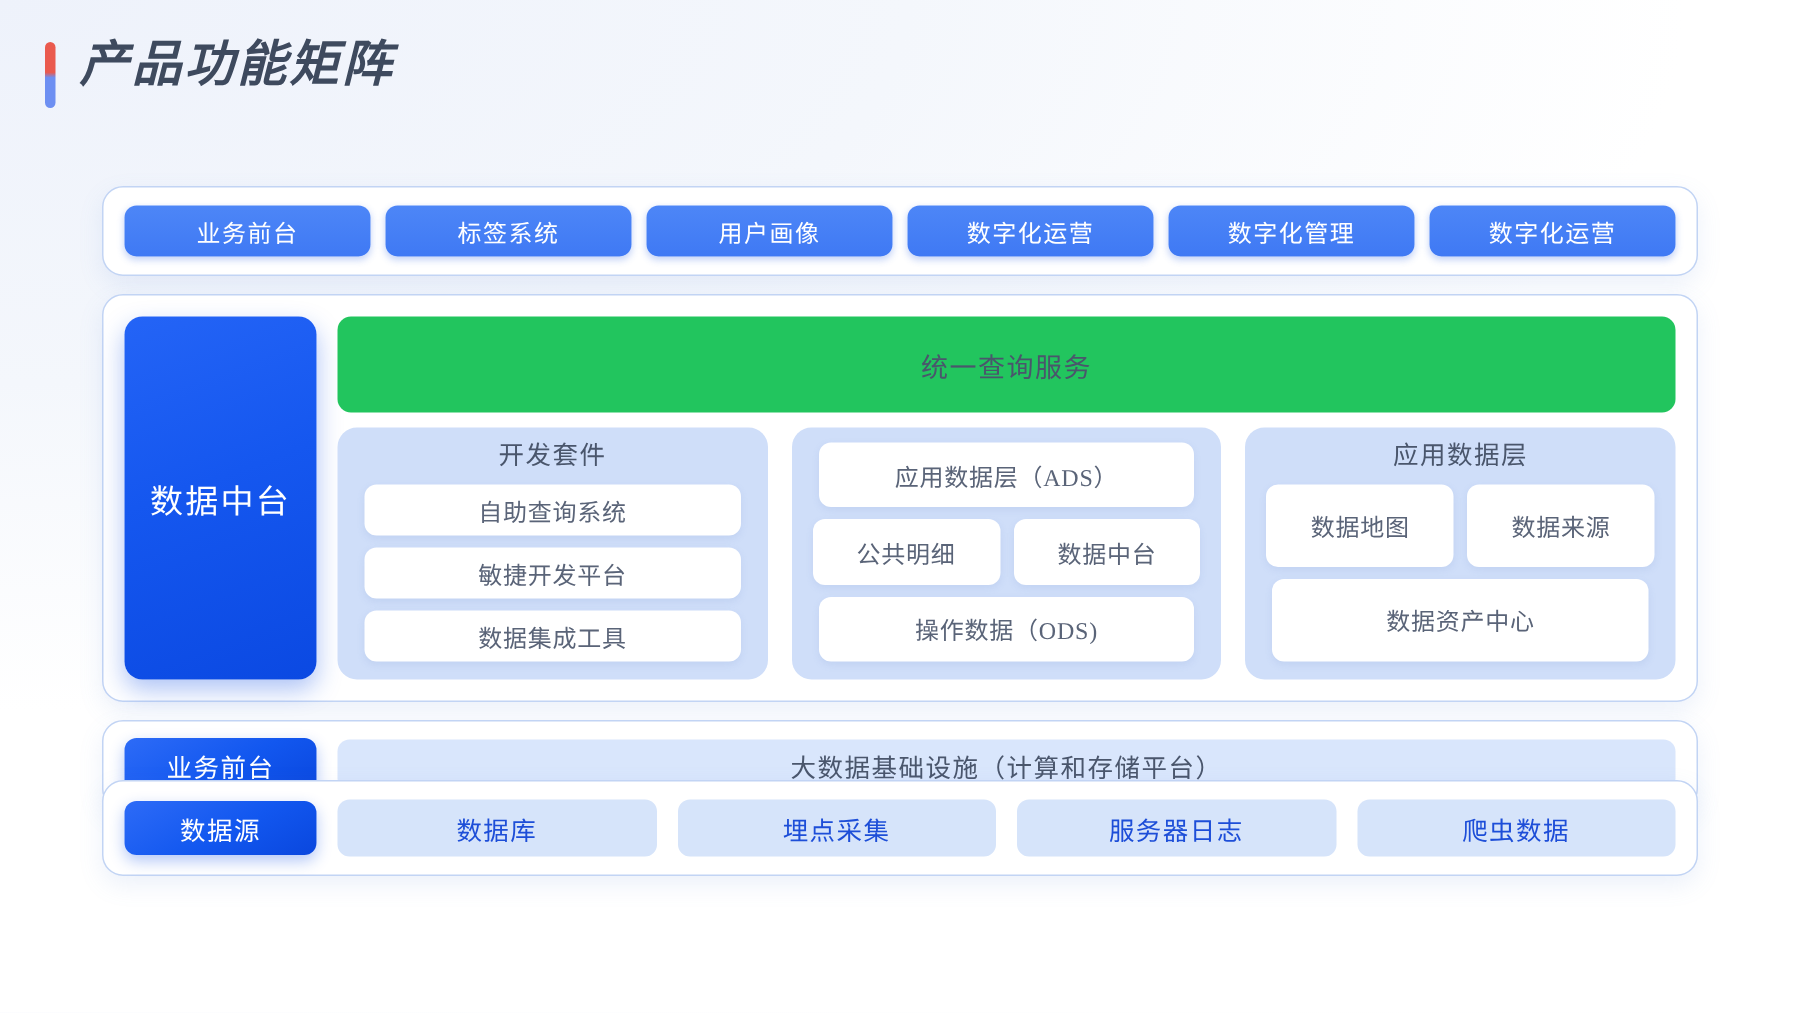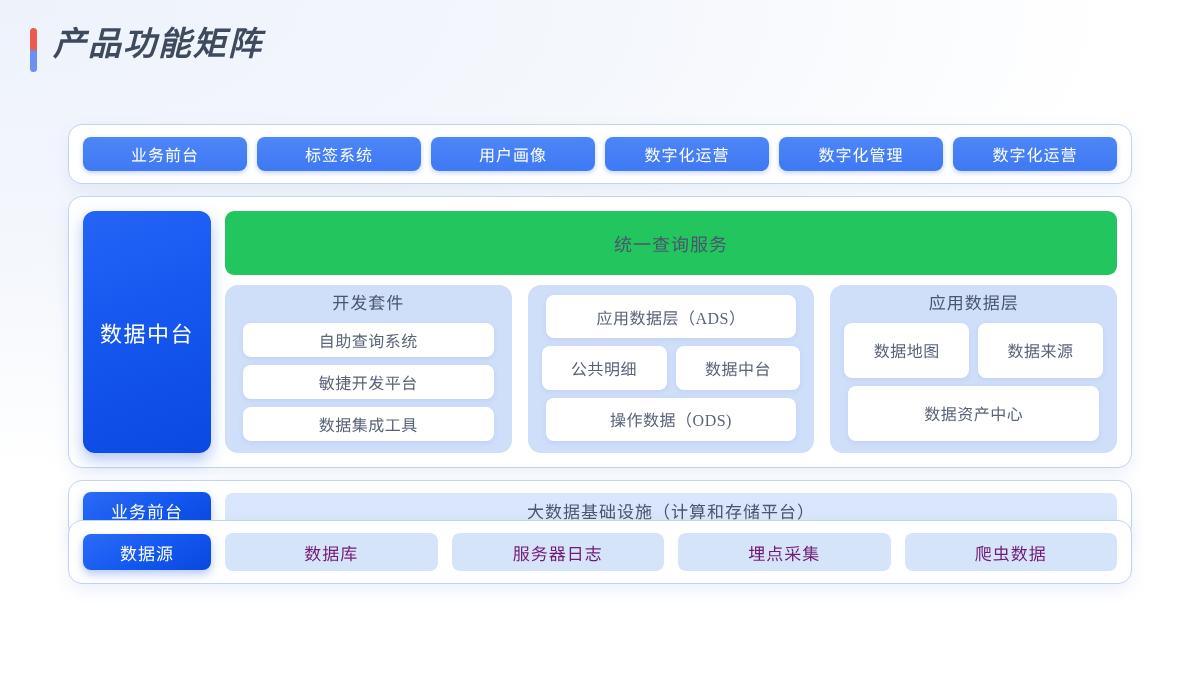--- a/index.html
+++ b/index.html
@@ -222,21 +222,21 @@
   .src-pill {
     flex: 1 1 0;
     height: 38px;
     border-radius: 8px;
     background: #d6e4fa;
     display: flex;
     align-items: center;
     justify-content: center;
     font-size: 17px;
     letter-spacing: 1px;
-    color: #701a75;
+    color: #1d4ed8;
     white-space: nowrap;
   }
 </style>
 </head>
 <body>
 
 <div class="title-row">
   <div class="title-bar"></div>
   <div class="title-text">产品功能矩阵</div>
 </div>
@@ -308,16 +308,16 @@
 </div>
 
 <div class="card" id="row-infra">
   <div class="blue-tag">业务前台</div>
   <div class="wide-bar">大数据基础设施（计算和存储平台）</div>
 </div>
 
 <div class="card" id="row-sources">
   <div class="blue-tag">数据源</div>
   <div class="src-pill">数据库</div>
+  <div class="src-pill">埋点采集</div>
   <div class="src-pill">服务器日志</div>
-  <div class="src-pill">埋点采集</div>
   <div class="src-pill">爬虫数据</div>
 </div>
 
 </body></html>

